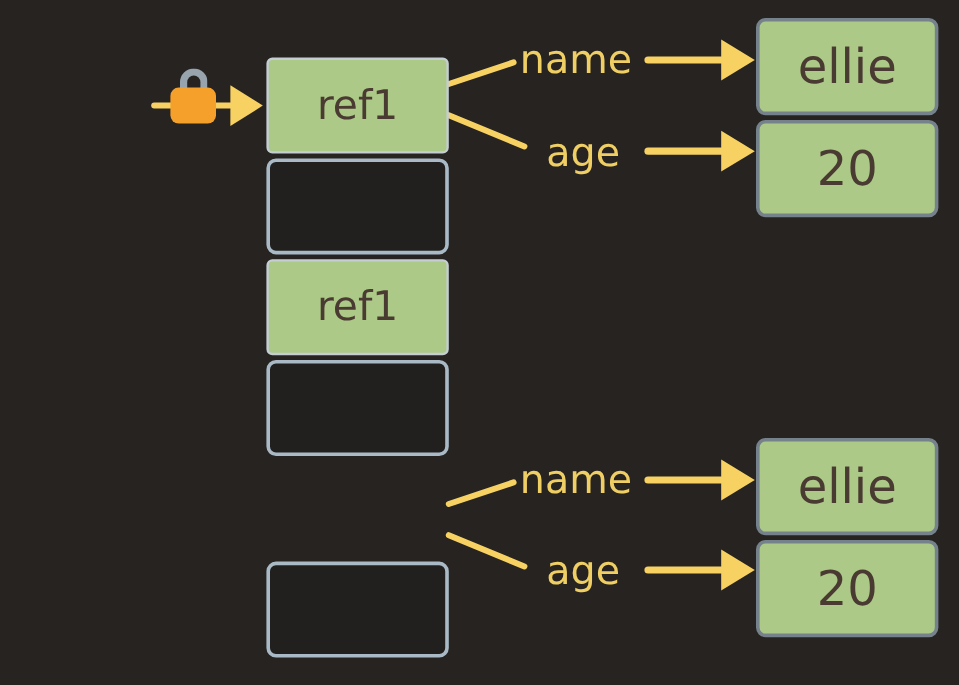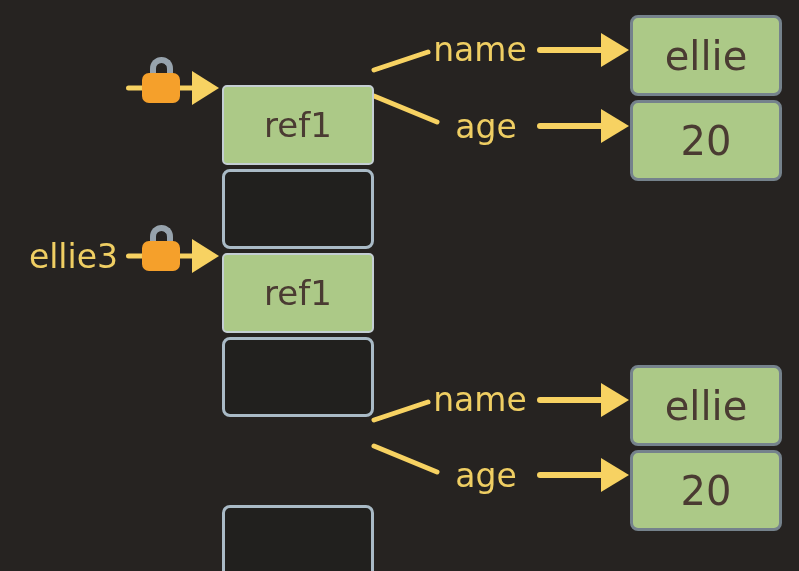--- a/index.html
+++ b/index.html
@@ -36,21 +36,21 @@
     border-radius: 12px 12px 0 0;
   }
   .lock .body {
     position: absolute; bottom: 0; left: 0; width: 38px; height: 30px;
     background: var(--lock-body, #F5A02B); border-radius: 7px;
   }
 
   
   .cell {
     position: absolute; left: 222px; width: 152px; height: 80px; box-sizing: border-box;
-    display: flex; align-items: center; justify-content: center; font-size: 34px; margin-top: 37px;
+    display: flex; align-items: center; justify-content: center; font-size: 34px;
   }
   .cell.ref {
     background: var(--box-green, #ACC987);
     border: 2px solid var(--box-green-border, #C4CED3);
     border-radius: 5px; color: var(--text-dark, #4A3B32);
   }
   .cell.empty {
     background: var(--box-empty-bg, #21201E);
     border: 3px solid var(--box-empty-border, #A9BAC6);
     border-radius: 8px;
@@ -98,29 +98,20 @@
 
   <div class="var-row" style="top:50px">
     <span class="var-line"></span>
     <span class="var-head"></span>
     <span class="lock">
       <span class="shackle"></span>
       <span class="body"></span>
     </span>
   </div>
 
-  <div class="var-row" style="top:218px">
-    <span class="var-label">ellie3</span>
-    <span class="var-line"></span>
-    <span class="var-head"></span>
-    <span class="lock">
-      <span class="shackle"></span>
-      <span class="body"></span>
-    </span>
-  </div>
 
 
   <div class="cell ref" style="top:48px">ref1</div>
   <div class="cell empty" style="top:132px"></div>
   <div class="cell ref" style="top:216px">ref1</div>
   <div class="cell empty" style="top:300px"></div>
   <div class="cell empty" style="top:468px"></div>
 
   <div class="prop-label" style="left:430px; top:30px">name</div>
   <div class="value-box" style="top:15px">ellie</div>

